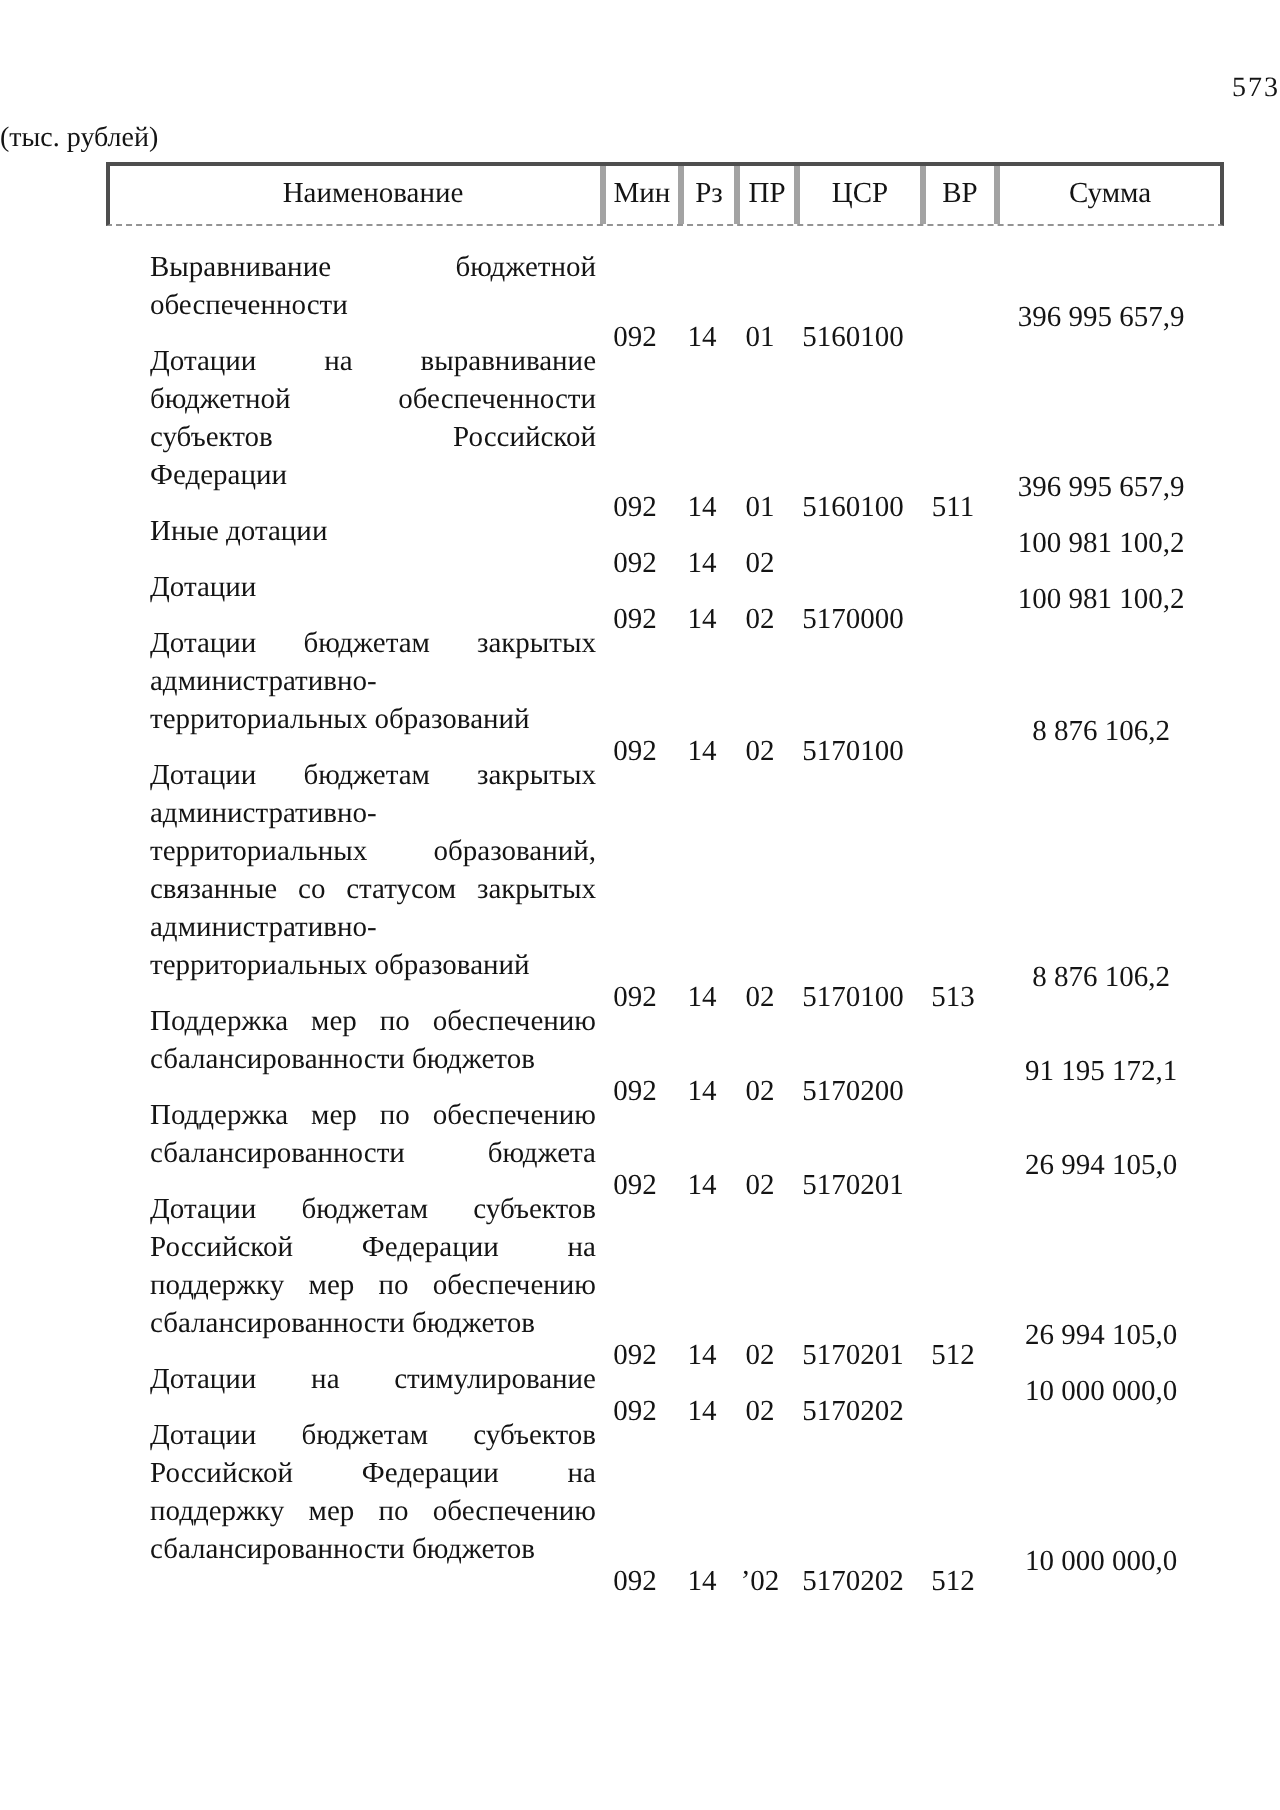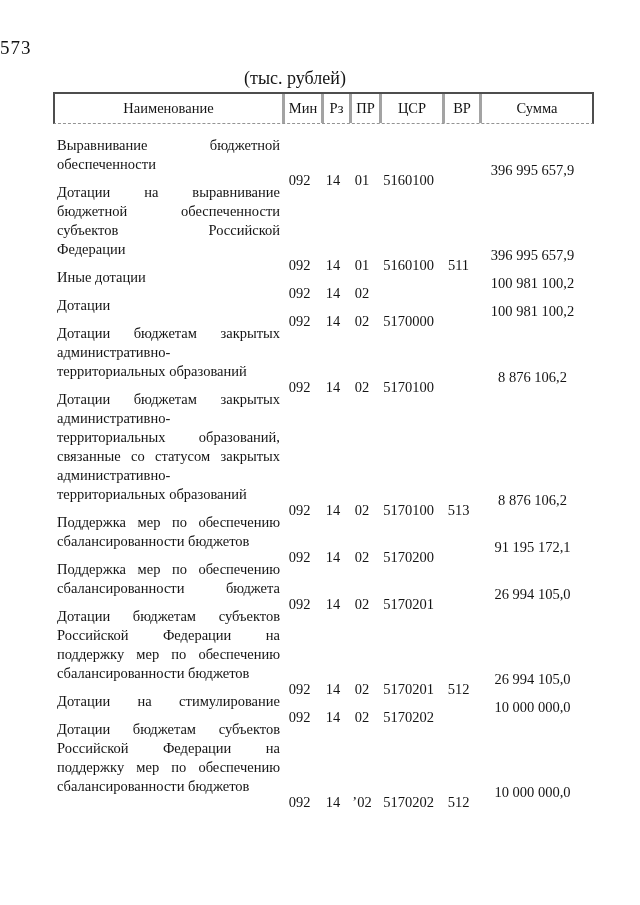--- a/index.html
+++ b/index.html
@@ -1,24 +1,24 @@
 <!DOCTYPE html>
 <html><head>
 <meta charset="utf-8">
 <style>
   html, body { margin: 0; padding: 0; background: #ffffff; }
   .page {
     width: 640px; height: 905px; background: #ffffff; overflow: hidden;
     font-family: "Liberation Serif", serif; color: #141414;
     position: relative;
   }
-  .page-number { text-align: left; margin-top: 37px; font-size: 19px; letter-spacing: 1px; }
-  .units-note { text-align: center; margin: 9px 50px 3px 0; font-size: 18px; }
+  .page-number { text-align: right; margin-top: 37px; font-size: 14px; letter-spacing: 1px; margin-left: 21px; }
+  .units-note { text-align: left; margin: 9px 50px 3px 0; font-size: 14px; }
   .budget-table { margin-left: 53px; width: 541px; }
-  .cols { display: grid; grid-template-columns: 227px 39px 28px 30px 63px 37px 113px; }
+  .cols { display: grid; grid-template-columns: 227px 39px 28px 30px 63px 37px 113px; padding-left: 18px; }
   .thead {
     width: 537px;
     border: 2px solid #4e4e4e;
     border-bottom: 1px dashed #949494;
   }
   .thead .cell {
     font-size: 14.5px; display: flex; align-items: center; justify-content: center;
     padding: 6px 1px; text-align: center;
   }
   .thead .cell + .cell { border-left: 3px solid #a3a3a3; }

